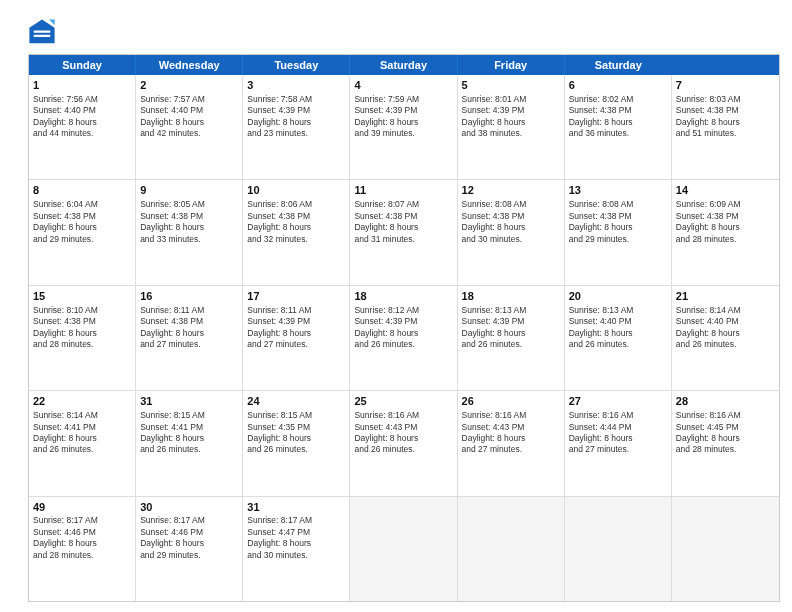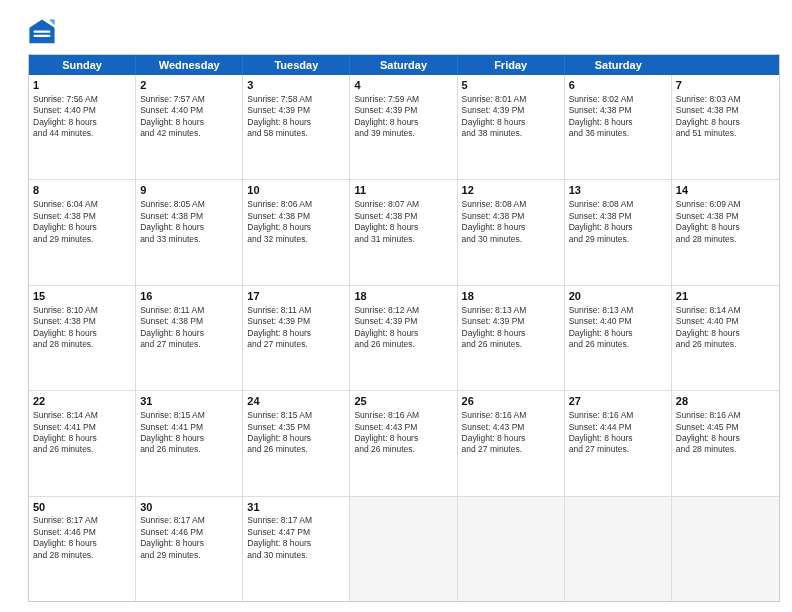--- a/index.html
+++ b/index.html
@@ -151,21 +151,21 @@
             <div>Sunrise: 7:57 AM</div>
             <div>Sunset: 4:40 PM</div>
             <div>Daylight: 8 hours</div>
             <div>and 42 minutes.</div>
           </div>
           <div class="cal-cell">
             <div class="day-num">3</div>
             <div>Sunrise: 7:58 AM</div>
             <div>Sunset: 4:39 PM</div>
             <div>Daylight: 8 hours</div>
-            <div>and 58 minutes.</div>
+            <div>and 23 minutes.</div>
           </div>
           <div class="cal-cell">
             <div class="day-num">4</div>
             <div>Sunrise: 7:59 AM</div>
             <div>Sunset: 4:39 PM</div>
             <div>Daylight: 8 hours</div>
             <div>and 39 minutes.</div>
           </div>
           <div class="cal-cell">
             <div class="day-num">5</div>
@@ -337,21 +337,21 @@
           <div class="cal-cell">
             <div class="day-num">28</div>
             <div>Sunrise: 8:16 AM</div>
             <div>Sunset: 4:45 PM</div>
             <div>Daylight: 8 hours</div>
             <div>and 28 minutes.</div>
           </div>
         </div>
         <div class="cal-row">
           <div class="cal-cell">
-            <div class="day-num">50</div>
+            <div class="day-num">49</div>
             <div>Sunrise: 8:17 AM</div>
             <div>Sunset: 4:46 PM</div>
             <div>Daylight: 8 hours</div>
             <div>and 28 minutes.</div>
           </div>
           <div class="cal-cell">
             <div class="day-num">30</div>
             <div>Sunrise: 8:17 AM</div>
             <div>Sunset: 4:46 PM</div>
             <div>Daylight: 8 hours</div>

